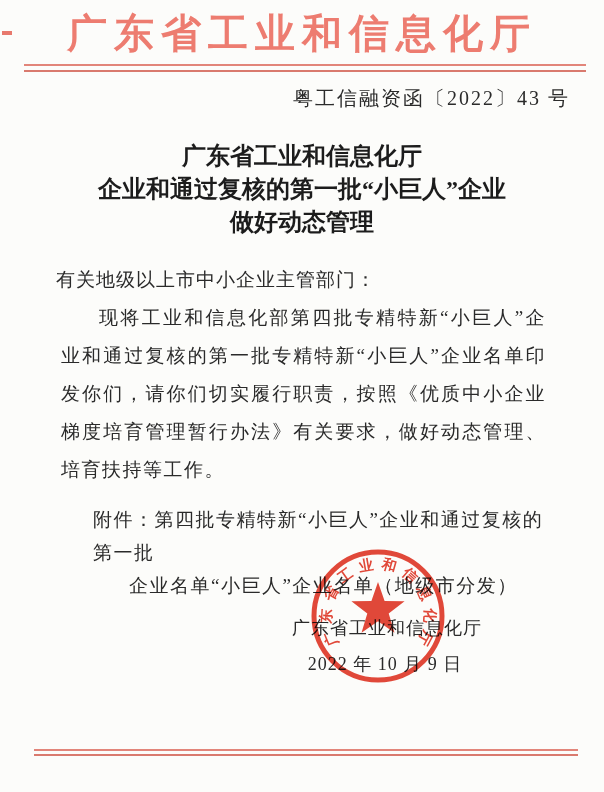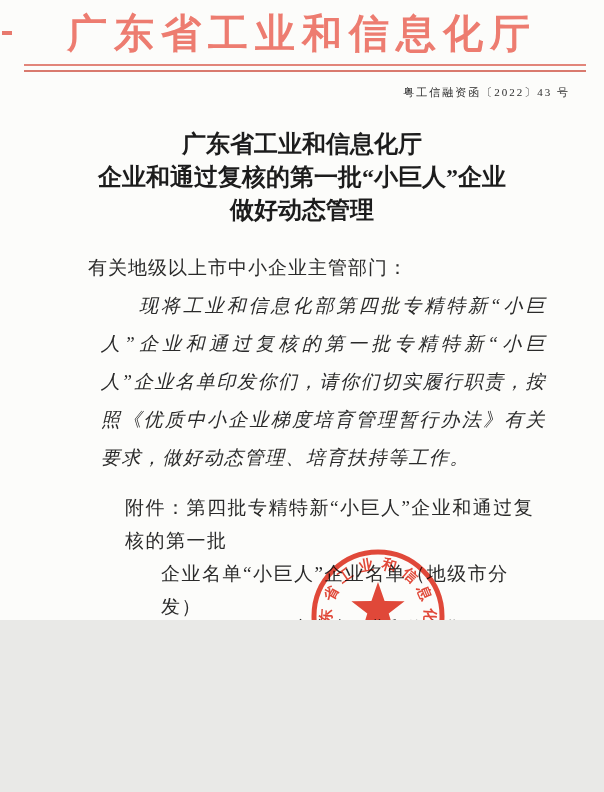--- a/index.html
+++ b/index.html
@@ -1,18 +1,18 @@
 <!DOCTYPE html>
 <html><head>
 <meta charset="utf-8">
 <style>
   html,body{margin:0;padding:0;background:#e9e9e7;}
   .page{
     position:relative;
-    width:604px;height:620px;
+    width:604px;height:792px;
     margin:0 auto;
     background:#fcfcfa;
     overflow:hidden;
     font-family:"Liberation Serif","DejaVu Serif",serif;
     color:#262626;
   }
   
   .agency-name{
     padding-top:10px;
     text-align:center;
@@ -26,51 +26,50 @@
   .double-line{
     margin:6px 18px 0 24px;
     height:4px;
     border-top:2px solid #e2857a;
     border-bottom:2px solid #d97a6e;
   }
   .doc-number{
     margin-top:13px;
     padding-right:34px;
     text-align:right;
-    font-size:11px;
+    font-size:20px;
     letter-spacing:2px;
     color:#2b2b2b;
   }
   
   .title-block{
     margin-top:28px;
     text-align:center;
     font-size:24px;
     line-height:33px;
     font-weight:700;
     color:#1c1c1c;
   }
   
   .body-block{
     margin-top:26px;
-    padding:0 58px 0 88px;
+    padding:0 58px 0 56px;
     font-size:19px;
     color:#2a2a2a;
   }
   .salutation{
     line-height:30px;
     letter-spacing:1px;
   }
   .paragraph{
-    margin:4px 0 0 13px;
+    margin:4px 0 0 5px;
     text-indent:2em;
     line-height:38px;
     text-align:justify;
     letter-spacing:1.5px;
-    font-style:italic;
   }
   .attachment{
     margin-top:14px;
     line-height:33px;
     letter-spacing:1.5px;
   }
   .attachment .line1{padding-left:37px;}
   .attachment .line2{padding-left:73px;}
   
   .signature-block{
@@ -129,20 +128,21 @@
     <div class="salutation">有关地级以上市中小企业主管部门：</div>
     <p class="paragraph">现将工业和信息化部第四批专精特新“小巨人”企业和通过复核的第一批专精特新“小巨人”企业名单印发你们，请你们切实履行职责，按照《优质中小企业梯度培育管理暂行办法》有关要求，做好动态管理、培育扶持等工作。</p>
     <div class="attachment">
       <div class="line1">附件：第四批专精特新“小巨人”企业和通过复核的第一批</div>
       <div class="line2">企业名单“小巨人”企业名单（地级市分发）</div>
     </div>
   </div>
 
   <div class="signature-block">
     <div class="signature-agency">广东省工业和信息化厅</div>
+    <div class="signature-date">2022 年 10 月 9 日</div>
   </div>
 
   <svg class="seal" viewBox="0 0 140 140" xmlns="http://www.w3.org/2000/svg">
     <defs>
       <path id="sealTextArc" d="M 31.5 97.0 A 47 47 0 1 1 108.5 97.0" fill="none"></path>
     </defs>
     <circle cx="70" cy="70" r="64" fill="none" stroke="#e0301e" stroke-width="5"></circle>
     <polygon points="70,36 76.6,54.9 96.6,55.3 80.7,67.5 86.5,86.7 70,75.2 53.5,86.7 59.3,67.5 43.4,55.3 63.4,54.9" fill="#e0301e"></polygon>
     <text fill="#e0301e" style="font-family:'Liberation Serif','DejaVu Serif',serif;font-size:14.5px;font-weight:bold;letter-spacing:6.5px;">
       <textPath href="#sealTextArc" startOffset="0">广东省工业和信息化厅</textPath>

